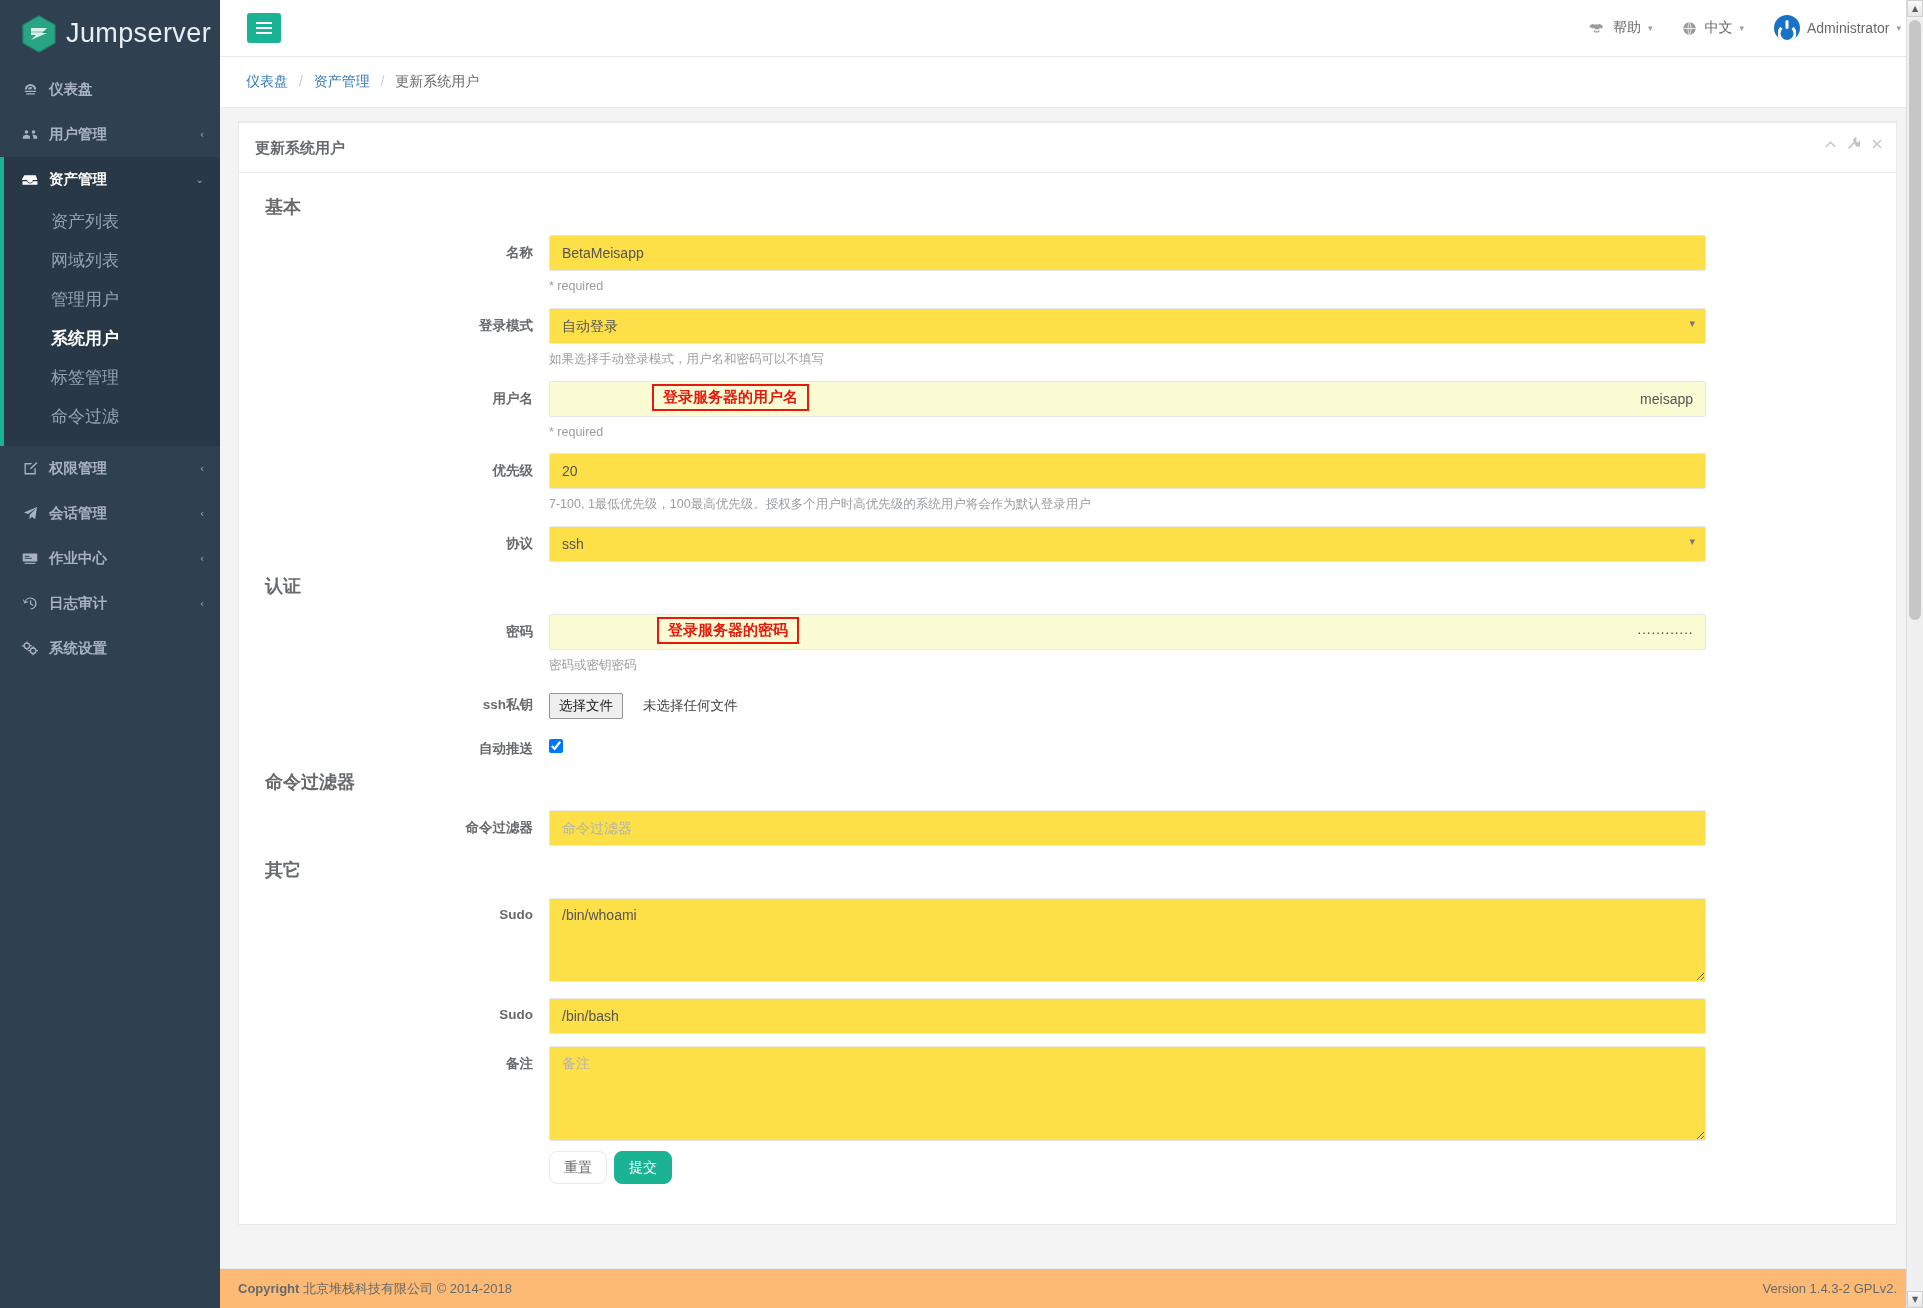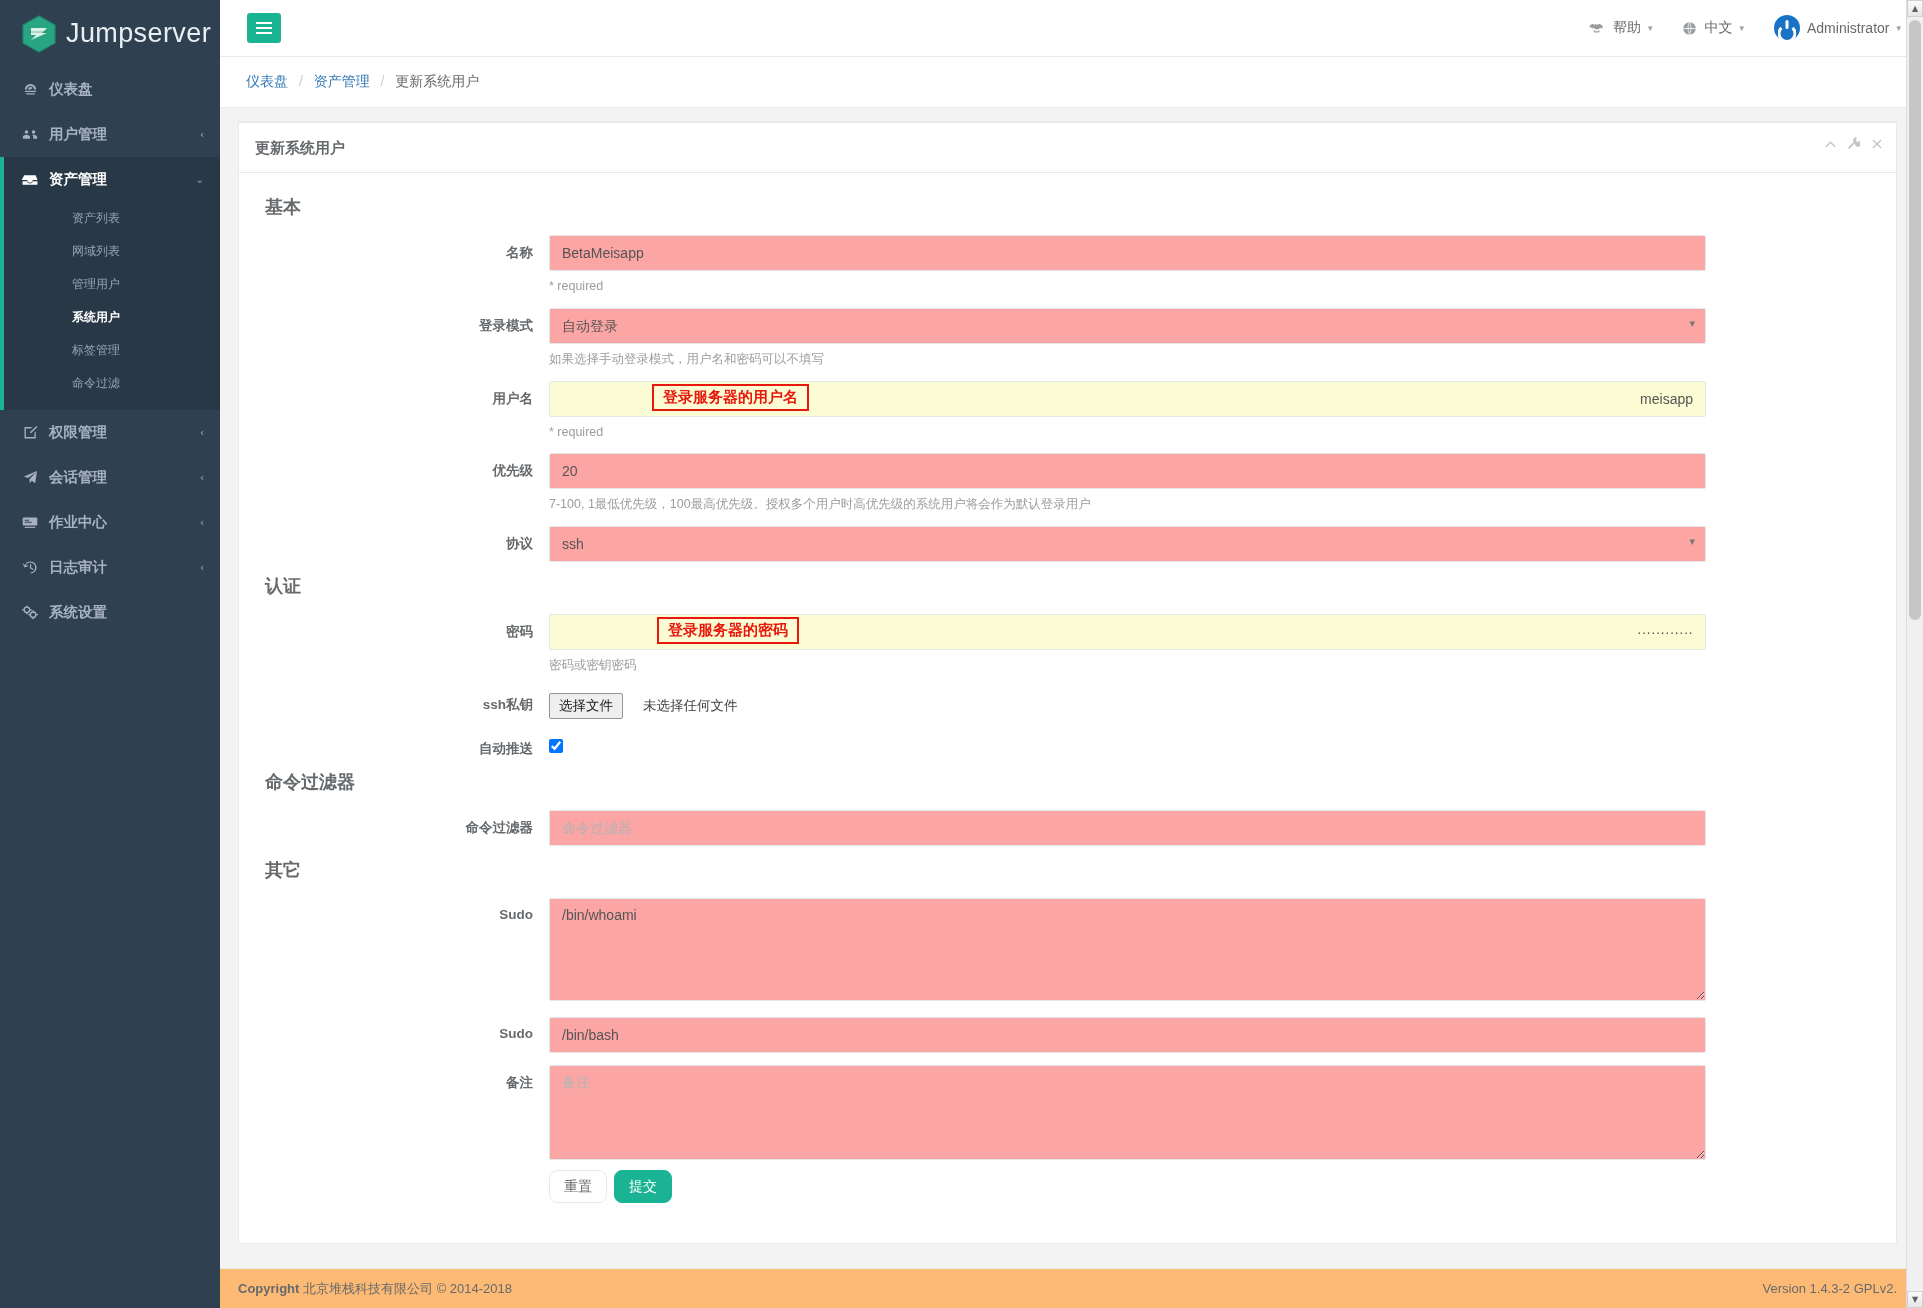--- a/index.html
+++ b/index.html
@@ -52,22 +52,22 @@
     display: inline-flex; align-items: center; justify-content: center;
     font-size: 14px; line-height: 1;
   }
   .nav .lbl { flex: 1 1 auto; }
   .nav .caret {
     font-size: 10px; color: #8795aa; margin-left: auto;
     font-family: "DejaVu Sans", sans-serif;
   }
   .subnav { list-style: none; margin: 0; padding: 0 0 10px 0; background: #293846; }
   .subnav li a {
-    display: block; padding: 8px 10px 8px 72px;
-    color: #95a2b3; font-size: 12px; text-decoration: none;
+    display: block; padding: 8px 10px 8px 51px;
+    color: #95a2b3; font-size: 17px; text-decoration: none;
     cursor: pointer;
   }
   .subnav li.active a { color: #fff; font-weight: bold; }
 
   
   .main {
     flex: 1 1 auto; height: 1308px;
     display: flex; flex-direction: column;
     background: #f3f3f4;
     position: relative;
@@ -156,27 +156,27 @@
   .frm-row { display: flex; align-items: flex-start; margin-bottom: 12px; }
   .frm-row .lab {
     width: 310px; flex: 0 0 310px;
     text-align: right; padding-right: 16px; padding-top: 9px;
     color: #676a6c; font-size: 13.5px; font-weight: bold;
   }
   .frm-row .fld { flex: 1 1 auto; padding-right: 190px; position: relative; }
   .ctl {
     width: 100%; height: 36px;
     border: 1px solid #e5e6e7; border-radius: 2px;
-    background: #fca5a5; color: #555; font-size: 14px;
+    background: #fde047; color: #555; font-size: 14px;
     padding: 6px 12px;
     font-family: "Liberation Sans", sans-serif;
     outline: none;
   }
   .ctl::placeholder { color: #b1b3b5; }
-  textarea.ctl { height: 103px; resize: vertical; line-height: 1.5; }
+  textarea.ctl { height: 84px; resize: vertical; line-height: 1.5; }
   textarea.ctl.tall { height: 95px; }
   .ctl.yellow { background: #fbfbd4; border-color: #e5e6e7; text-align: right; }
   select.ctl {
     appearance: none; -webkit-appearance: none;
     background-image: none; padding-left: 12px;
     cursor: pointer;
   }
   .sel-wrap { position: relative; }
   .sel-wrap::after {
     content: "\25BE"; position: absolute; right: 11px; top: 9px;

